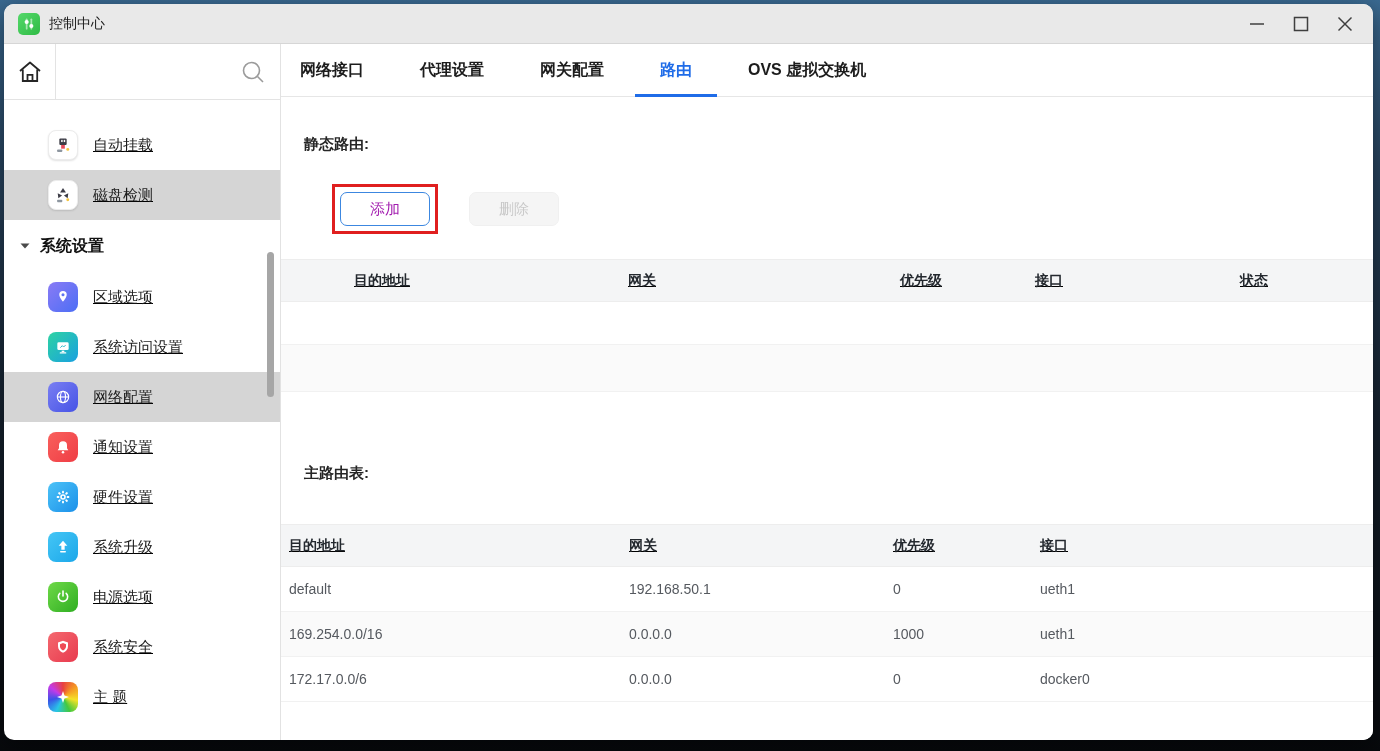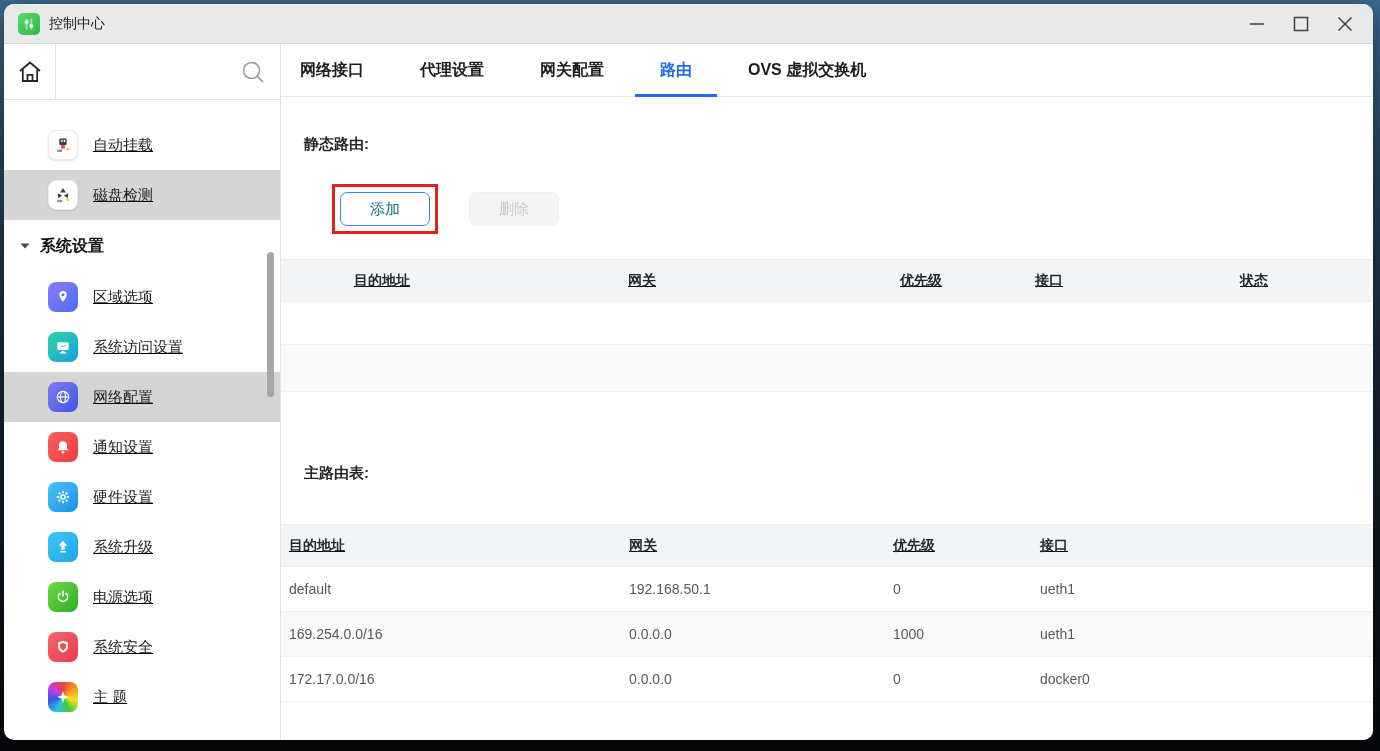--- a/index.html
+++ b/index.html
@@ -59,21 +59,21 @@
   .tab { display:flex; align-items:center; font-size:16px; font-weight:700; color:#1c1c1c;
          margin-right:56px; position:relative; cursor:pointer; white-space:nowrap; background:none; border:none; }
   .tab.active { color:#1f6ce8; }
   .tab.active::after { content:""; position:absolute; left:-25px; right:-25px; bottom:-1px; height:3px; background:#1f6ce8; }
   .content { flex:1; overflow:hidden; }
   .sec-title { font-size:15px; font-weight:700; color:#262626; margin-left:23px; }
   .sec-title.first { margin-top:38px; }
   .btn-row { margin-top:30px; padding-left:51px; display:flex; align-items:center; }
   .annotation-box { border:3px solid #e01f1f; padding:5px; display:inline-block; line-height:0; }
   .btn-add { width:90px; height:34px; border:1px solid #3c87e0; border-radius:7px; background:#fff;
-             color:#0f766e; font-size:15px; cursor:pointer; font-family:inherit; }
+             color:#a21caf; font-size:15px; cursor:pointer; font-family:inherit; }
   .btn-del { width:90px; height:34px; border:1px solid #f0f0f0; border-radius:7px; background:#f5f5f5;
              color:#c9c9c9; font-size:15px; margin-left:31px; cursor:not-allowed; font-family:inherit; }
   
   .tbl { width:100%; }
   .tbl-header, .tbl-row { display:grid; align-items:center; }
   .static-cols { grid-template-columns:73px 274px 272px 135px 205px 1fr; }
   .main-cols   { grid-template-columns:348px 264px 147px 1fr; }
   .tbl-header { height:43px; background:#f4f5f6; border-top:1px solid #ededed; border-bottom:1px solid #ededed;text-decoration:underline; }
   .th { font-size:14px; font-weight:700; color:#24292f; }
   .main-cols .th:first-child, .main-cols .td:first-child { padding-left:8px; }
@@ -336,21 +336,21 @@
           </div>
 
           <div class="tbl-row main-cols row-gray">
             <div class="td">169.254.0.0/16</div>
             <div class="td">0.0.0.0</div>
             <div class="td">1000</div>
             <div class="td">ueth1</div>
           </div>
 
           <div class="tbl-row main-cols row-white">
-            <div class="td">172.17.0.0/16</div>
+            <div class="td">172.17.0.0/6</div>
             <div class="td">0.0.0.0</div>
             <div class="td">0</div>
             <div class="td">docker0</div>
           </div>
         </div>
 
       </div>
     </div>
   </div>
 </div>

